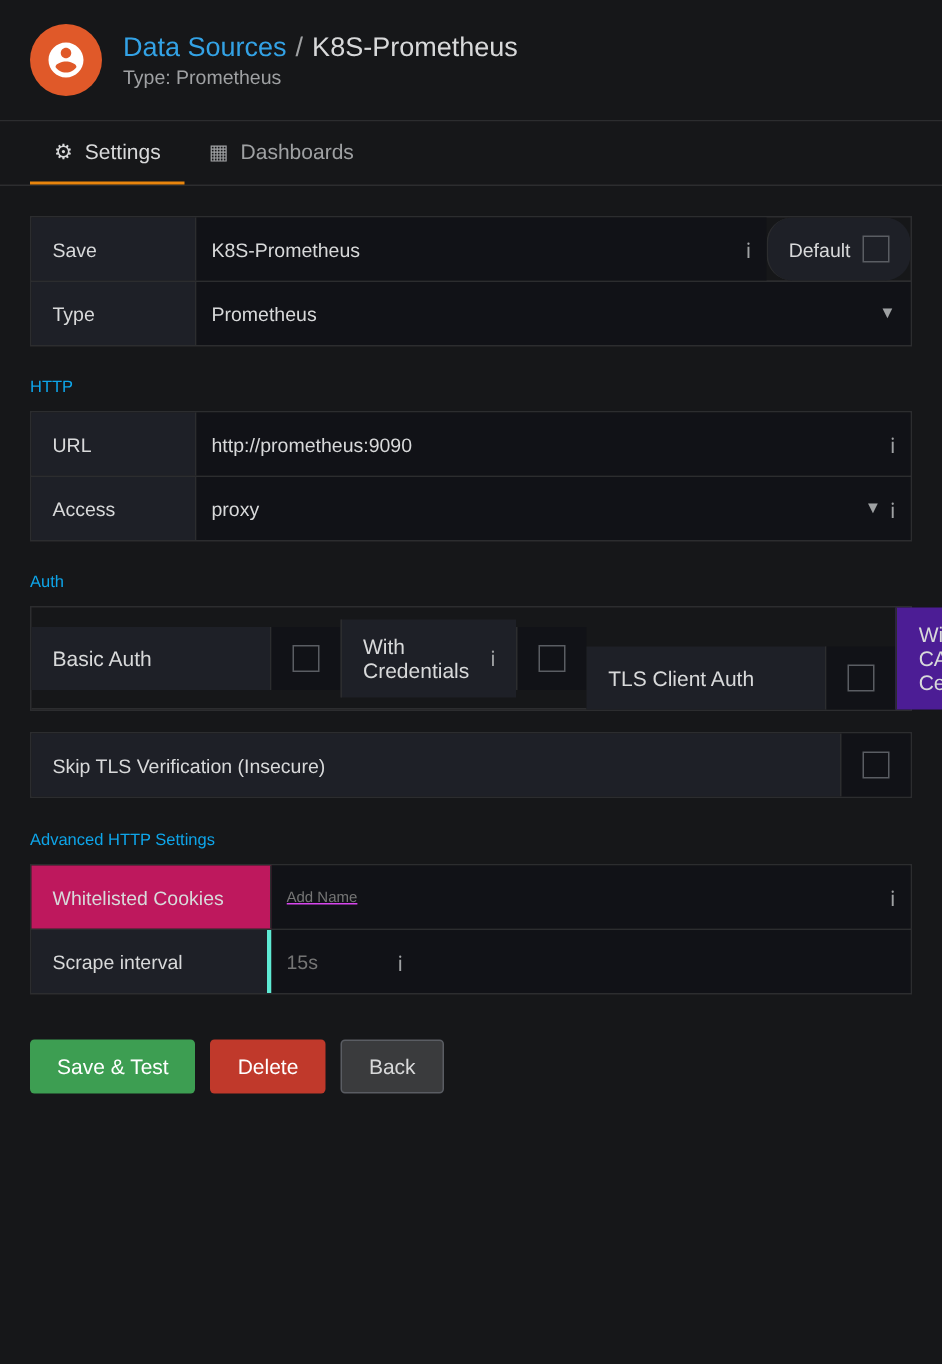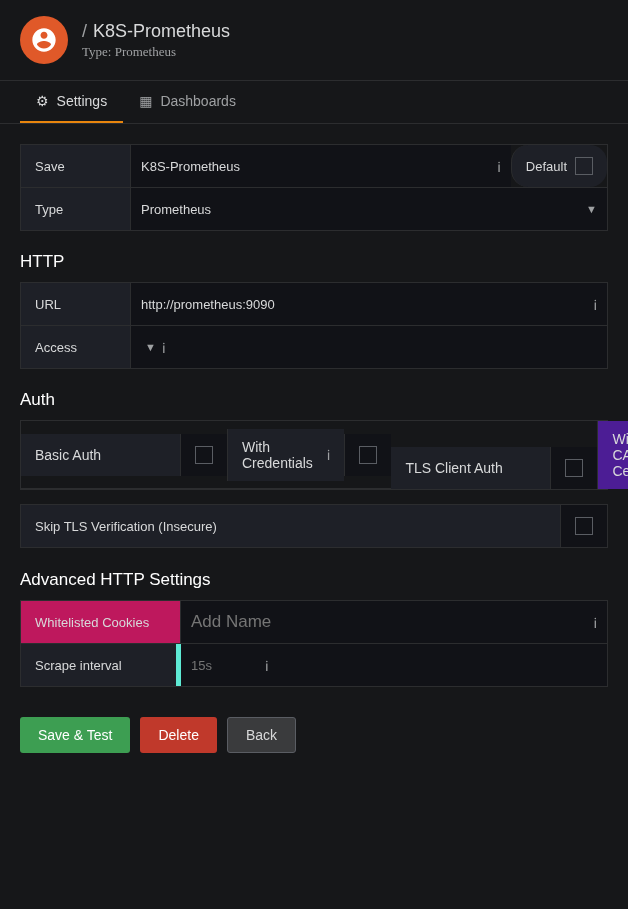--- a/index.html
+++ b/index.html
@@ -35,21 +35,21 @@
     .header-text { display: flex; flex-direction: column; }
     .breadcrumb { display: flex; align-items: center; gap: 6px; }
     .breadcrumb-link {
       color: #33a2e5;
       text-decoration: none;
       font-size: 18px;
       font-weight: 500;
     }
     .breadcrumb-sep { color: #9fa1a3; font-size: 18px; }
     .breadcrumb-current { color: #d8d9da; font-size: 18px; font-weight: 500; }
-    .header-subtitle { color: #9fa1a3; font-size: 13px; margin-top: 2px; font-family: Liberation Serif, serif; }
+    .header-subtitle { color: #9fa1a3; font-size: 13px; margin-top: 2px; }
 
     
     .tabs {
       display: flex;
       background-color: #161719;
       border-bottom: 1px solid #2c2d2f;
       padding: 0 20px;
     }
     .tab {
       display: flex;
@@ -144,22 +144,22 @@
       background: transparent;
       cursor: pointer;
       appearance: none;
       -webkit-appearance: none;
       display: inline-block;
     }
     .checkbox:checked { background-color: #33a2e5; border-color: #33a2e5; }
 
     
     .section-title {
-      font-size: 17px;
-      color: #ffffff;
+      font-size: 11px;
+      color: #0ea5e9;
       margin: 22px 0 10px 0;
       font-weight: 500;
     }
 
     
     .auth-grid {
       display: flex;
       border: 1px solid #2c2d2f;
     }
     .auth-row {
@@ -239,37 +239,38 @@
       padding: 0 10px;
       background-color: #111217;
       min-height: 42px;
       gap: 8px;
     }
     .cookies-input {
       background: transparent;
       border: none;
       outline: none;
       color: #d946ef;
-      font-size: 17px;
-      flex: 1;
+      font-size: 10px;
+      flex: 1;
+      text-decoration: underline;
     }
 
     
     .scrape-row {
       display: flex;
       align-items: center;
       border: 1px solid #2c2d2f;
       margin-top: -1px;
     }
     .scrape-label {
       background-color: #1e2027;
       padding: 10px 14px;
       font-size: 13px;
       color: #d8d9da;
-      border-right: 5px solid #5eead4;
+      border-right: 3px solid #5eead4;
       min-height: 42px;
       display: flex;
       align-items: center;
       min-width: 160px;
     }
     .scrape-input-wrap {
       display: flex;
       align-items: center;
       flex: 1;
       padding: 0 10px;
@@ -310,20 +311,21 @@
 <body>
 
 <div class="header">
   <div class="logo">
     <svg viewBox="0 0 24 24" xmlns="http://www.w3.org/2000/svg">
       <path d="M12 2C6.48 2 2 6.48 2 12s4.48 10 10 10 10-4.48 10-10S17.52 2 12 2zm0 3c1.66 0 3 1.34 3 3s-1.34 3-3 3-3-1.34-3-3 1.34-3 3-3zm0 14.2c-2.5 0-4.71-1.28-6-3.22.03-1.99 4-3.08 6-3.08 1.99 0 5.97 1.09 6 3.08-1.29 1.94-3.5 3.22-6 3.22z"></path>
     </svg>
   </div>
   <div class="header-text">
     <div class="breadcrumb">
+      <a class="breadcrumb-link" href="#">Data Sources</a>
       <span class="breadcrumb-sep">/</span>
       <span class="breadcrumb-current">K8S-Prometheus</span>
     </div>
     <div class="header-subtitle">Type: Prometheus</div>
   </div>
 </div>
 
 <div class="tabs">
   <div class="tab active">
     <span class="tab-icon">⚙</span>
@@ -365,20 +367,23 @@
     <div class="form-label">URL</div>
     <div class="form-input-wrap">
       <input class="form-input" type="text" value="http://prometheus:9090" style="">
       <span class="info-icon">ℹ</span>
     </div>
   </div>
 
   <div class="form-row">
     <div class="form-label">Access</div>
     <div class="form-input-wrap">
+      <select class="form-select">
+        <option>proxy</option>
+      </select>
       <span class="select-arrow">▼</span>
       <span class="info-icon">ℹ</span>
     </div>
   </div>
 
   <div class="section-title">Auth</div>
 
   <div class="auth-grid">
 
     <div class="auth-row">

